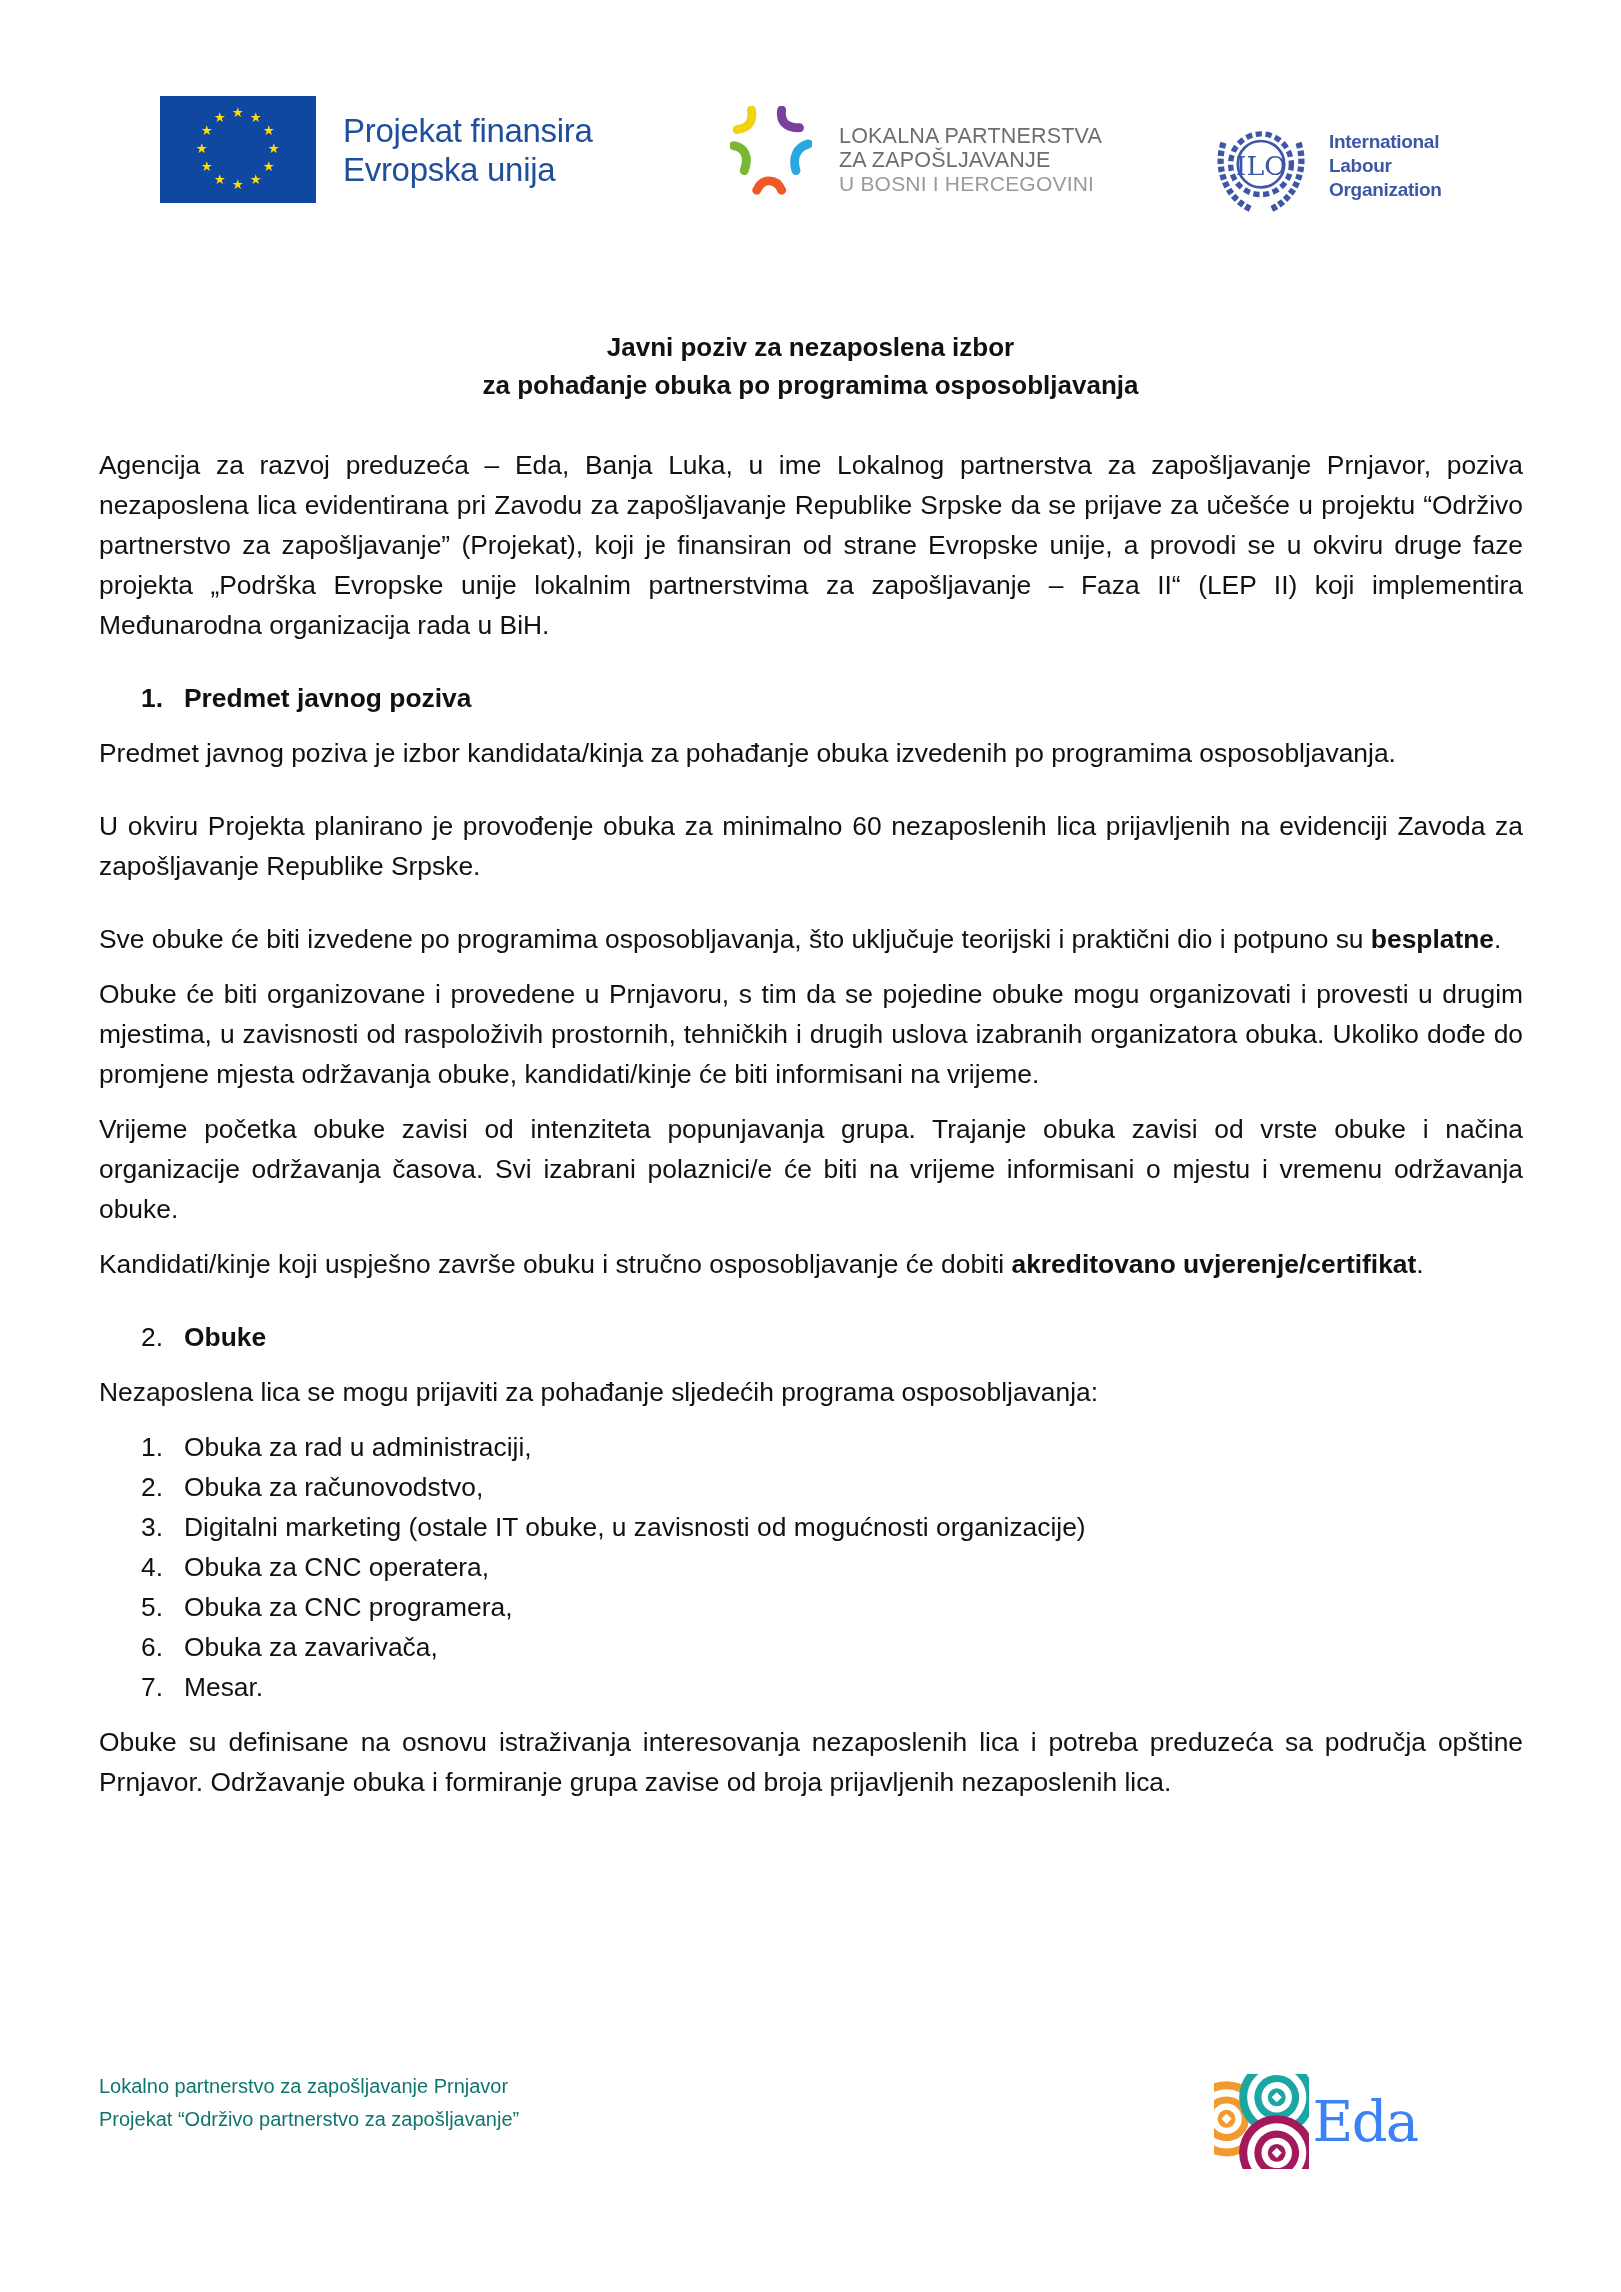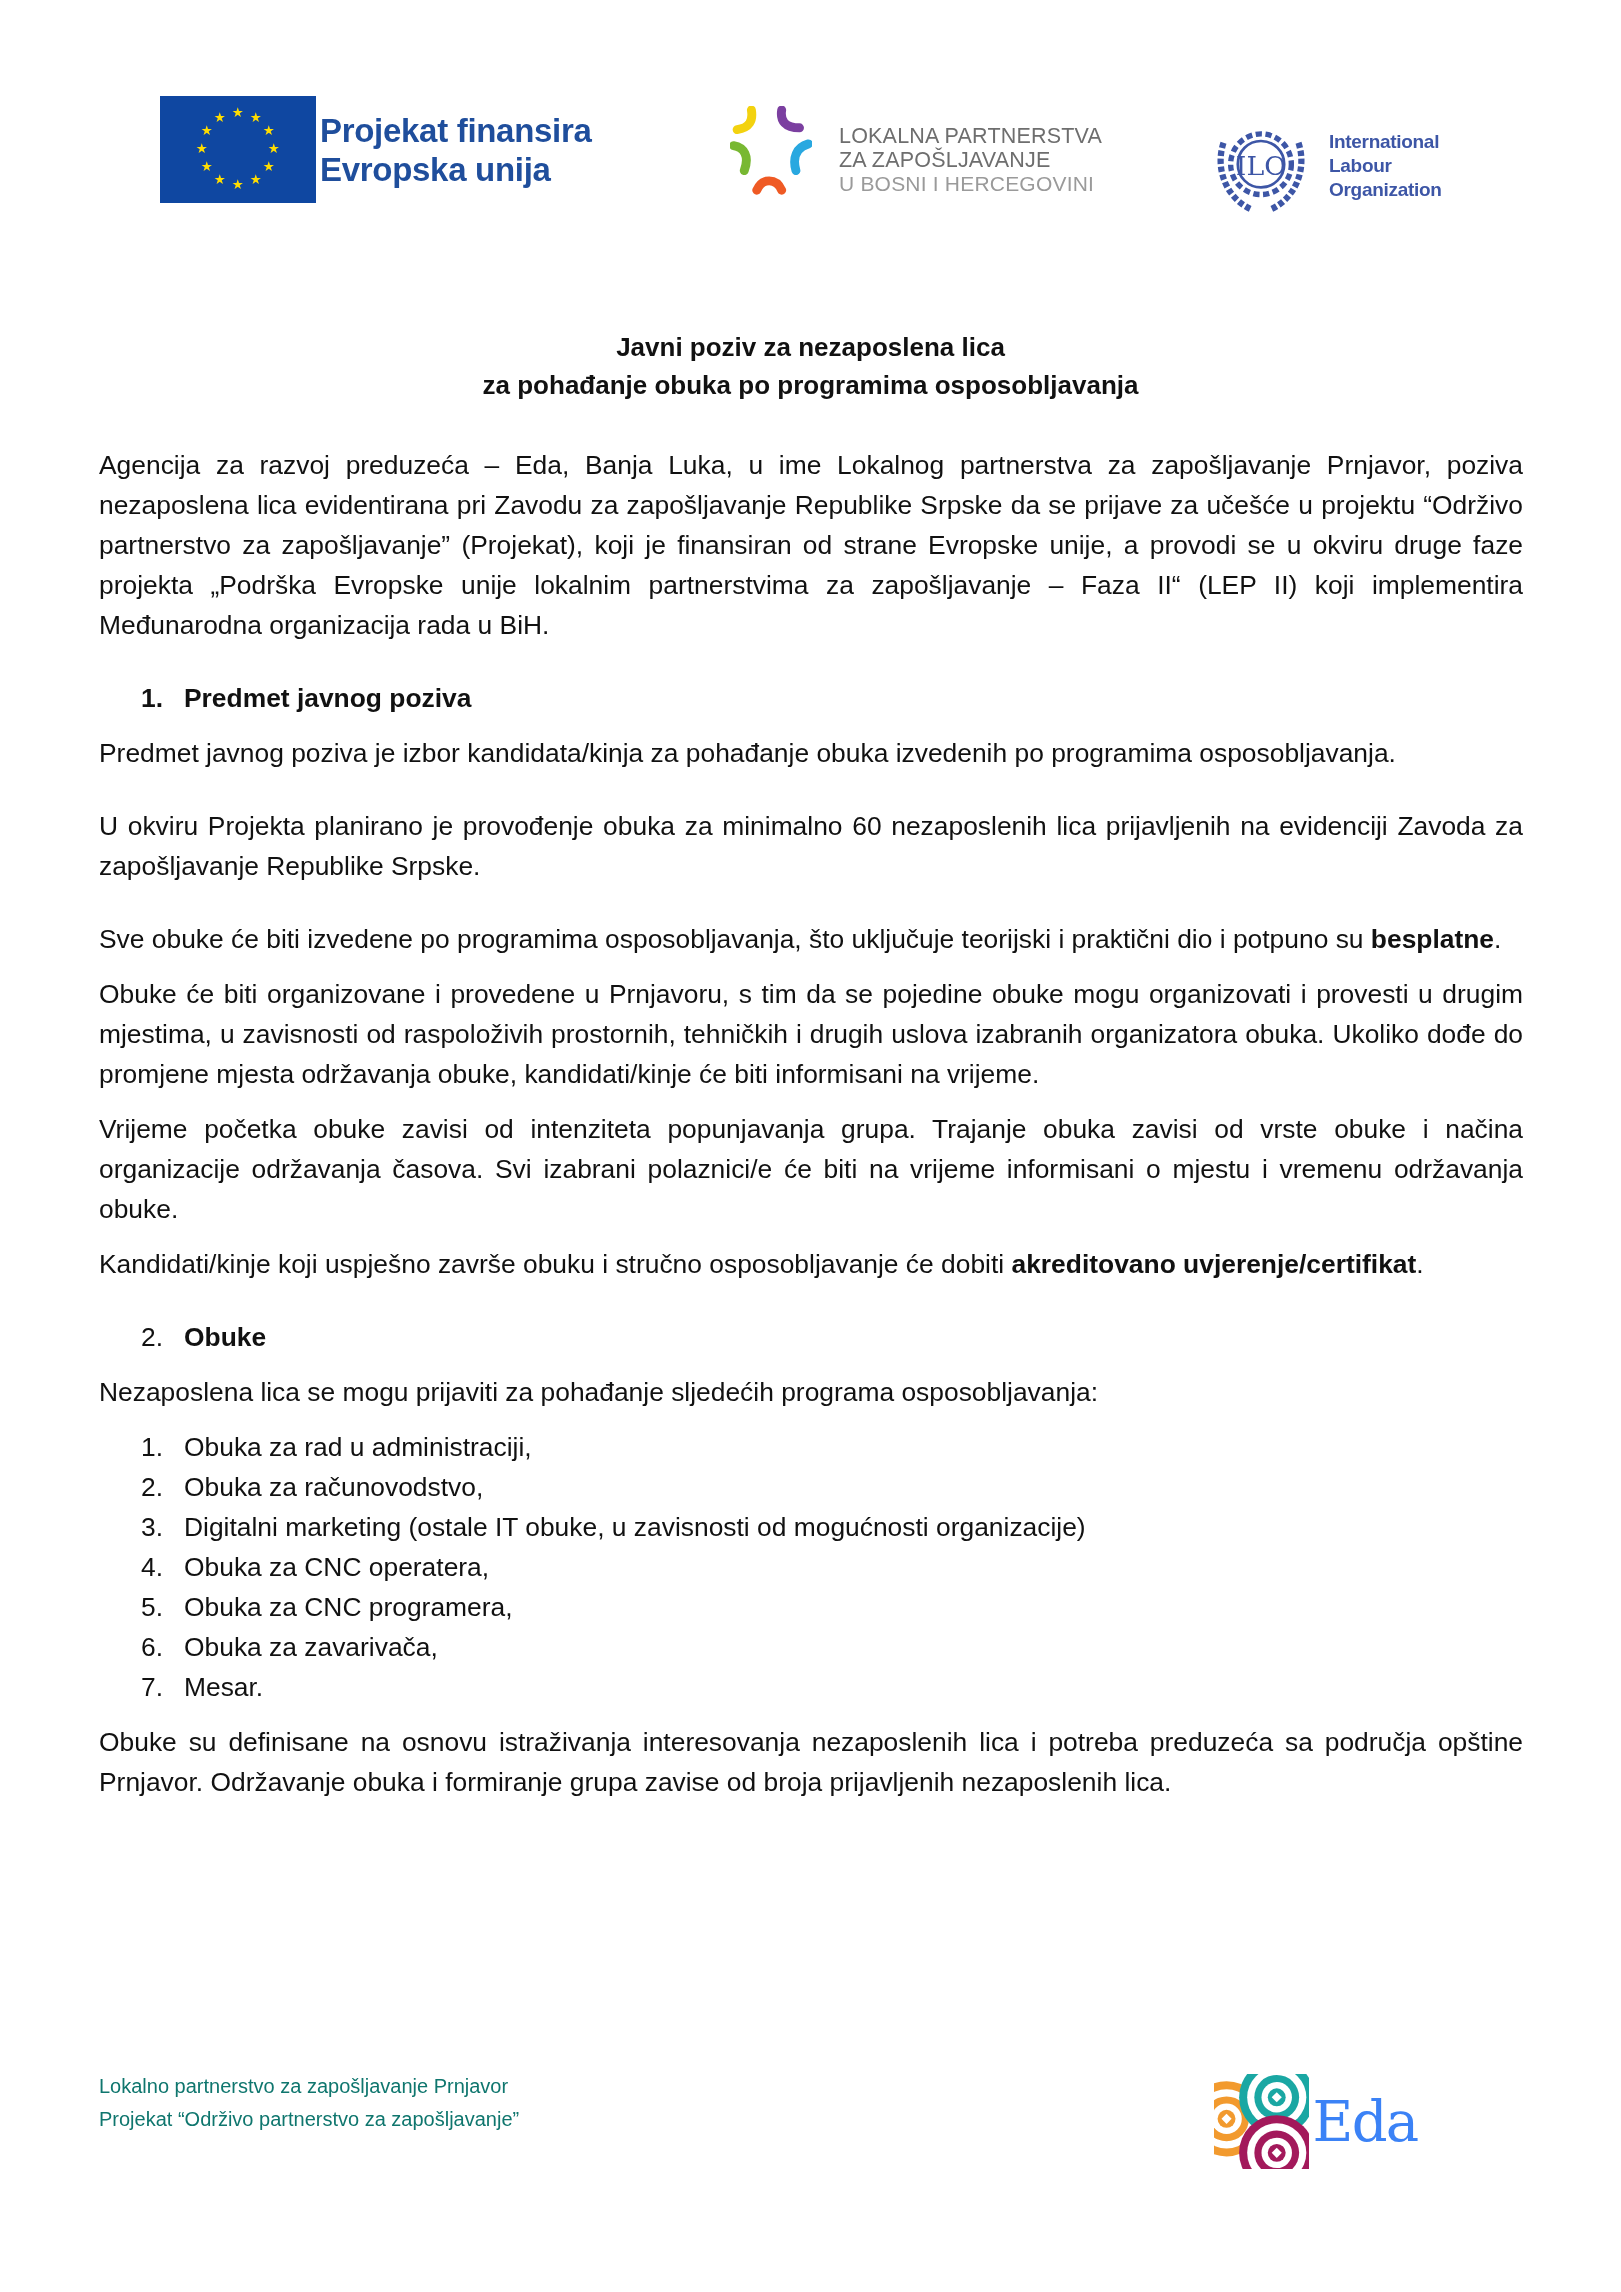--- a/index.html
+++ b/index.html
@@ -4,21 +4,21 @@
   <style>
     html, body { margin: 0; padding: 0; background: #ffffff; }
     body { width: 1621px; height: 2293px; position: relative; overflow: hidden;
            font-family: "Liberation Sans", "DejaVu Sans", sans-serif; color: #111111; }
 
     
     .logo-bar { position: absolute; left: 0; top: 0; width: 1621px; height: 233px; }
     .eu-logo { position: absolute; left: 160px; top: 96px; display: flex; align-items: center; }
     .eu-flag { width: 156px; height: 107px; background: #0f47a1; position: relative; }
     .eu-flag .star { position: absolute; color: #ffdd00; font-size: 13.4px; line-height: 13.4px; width: 13.4px; text-align: center; }
-    .eu-text { margin-left: 4px; color: #1f4e9c; font-weight: bold; font-size: 33px; line-height: 39px; letter-spacing: -0.3px; }
+    .eu-text { margin-left: 27px; color: #1f4e9c; font-weight: normal; font-size: 33px; line-height: 39px; letter-spacing: -0.3px; }
 
     .lpz-logo { position: absolute; left: 730px; top: 106px; display: flex; align-items: flex-end; }
     .lpz-mark { width: 82px; height: 90px; position: relative; }
     .lpz-text { margin-left: 27px; color: #6e6e6e; font-size: 21.5px; line-height: 24px; letter-spacing: 0.2px; }
     .lpz-text .sub { color: #9a9a9a; font-size: 21px; }
 
     .ilo-logo { position: absolute; left: 1211px; top: 116px; display: flex; align-items: center; }
     .ilo-emblem { width: 100px; height: 100px; position: relative; }
     .ilo-text { margin-left: 18px; color: #3d56a6; font-weight: bold; font-size: 19px; line-height: 24px; letter-spacing: -0.3px; }
 
@@ -102,21 +102,21 @@
     </div>
     <div class="ilo-text">
       <div>International</div>
       <div>Labour</div>
       <div>Organization</div>
     </div>
   </div>
 </div>
 
 <div class="doc-title">
-  <div>Javni poziv za nezaposlena lica</div>
+  <div>Javni poziv za nezaposlena izbor</div>
   <div>za pohađanje obuka po programima osposobljavanja</div>
 </div>
 
 <div class="content">
   <p>Agencija za razvoj preduzeća – Eda, Banja Luka, u ime Lokalnog partnerstva za zapošljavanje Prnjavor, poziva nezaposlena lica evidentirana pri Zavodu za zapošljavanje Republike Srpske da se prijave za učešće u projektu “Održivo partnerstvo za zapošljavanje” (Projekat), koji je finansiran od strane Evropske unije, a provodi se u okviru druge faze projekta „Podrška Evropske unije lokalnim partnerstvima za zapošljavanje – Faza II“ (LEP II) koji implementira Međunarodna organizacija rada u BiH.</p>
 
   <div class="gap-m"></div>
   <div class="section-heading h1">
     <span class="num">1.</span>
     <span>Predmet javnog poziva</span>

